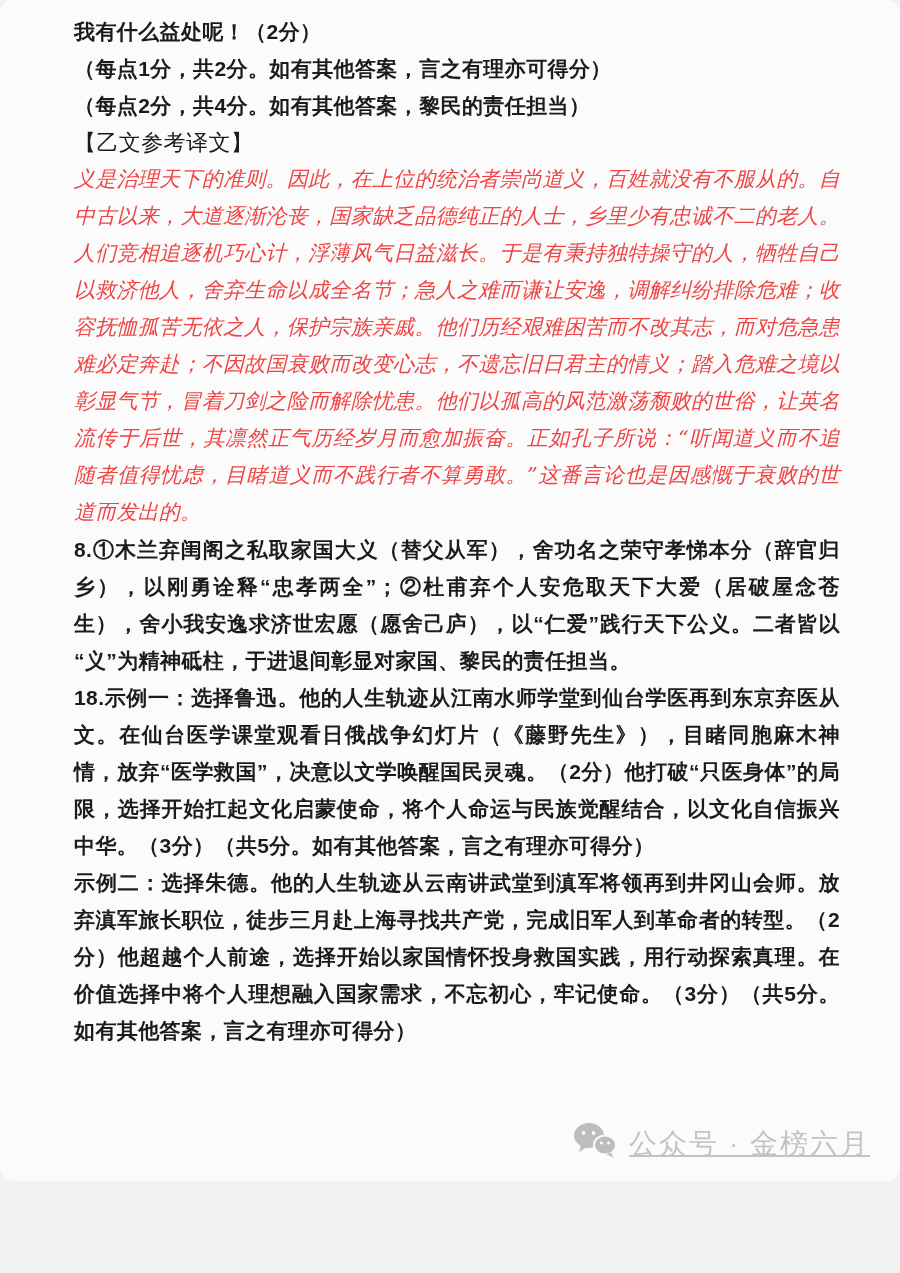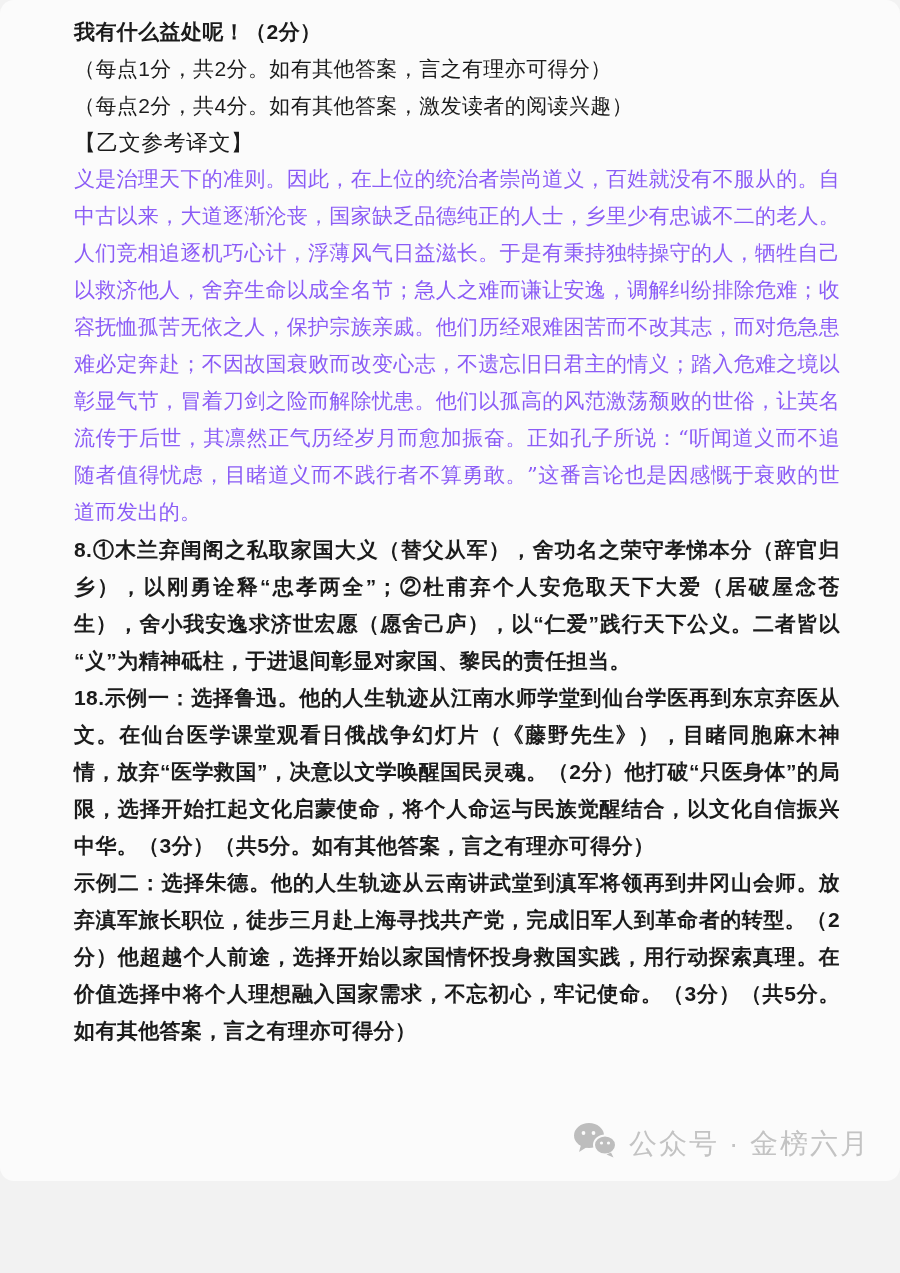--- a/index.html
+++ b/index.html
@@ -22,60 +22,62 @@
   }
   .para {
     margin: 0;
     font-size: 21px;
     line-height: 37px;
     text-align: justify;
     font-weight: 600;
     letter-spacing: 0.4px;
   }
   .score-note {
-    font-weight: 400;
+    font-weight: 700;
   }
   .sec-heading {
     margin: 0;
     font-size: 22px;
     line-height: 37px;
     font-weight: 400;
     letter-spacing: 0.4px;
   }
   .trans-body {
     font-family: "DejaVu Serif", serif;
     font-weight: 500;
+    font-style: italic;
     letter-spacing: 0.2px;
-    color: #8b5cf6;
+    color: #ef4444;
   }
   .watermark {
     position: absolute;
     right: 30px;
     bottom: 16px;
     display: flex;
     align-items: center;
     gap: 12px;
     color: #c3c3c3;
     font-size: 28px;
     font-weight: 400;
     letter-spacing: 2px;
     user-select: none;
+    text-decoration: underline;
   }
   .wm-icon { display: inline-block; }
 </style>
 </head>
 <body>
 
 <div class="page">
 
   <p class="para">我有什么益处呢！（2分）</p>
 
   <p class="para score-note">（每点1分，共2分。如有其他答案，言之有理亦可得分）</p>
 
-  <p class="para score-note">（每点2分，共4分。如有其他答案，激发读者的阅读兴趣）</p>
+  <p class="para score-note">（每点2分，共4分。如有其他答案，黎民的责任担当）</p>
 
   <p class="sec-heading">【乙文参考译文】</p>
   <p class="para trans-body">义是治理天下的准则。因此，在上位的统治者崇尚道义，百姓就没有不服从的。自中古以来，大道逐渐沦丧，国家缺乏品德纯正的人士，乡里少有忠诚不二的老人。人们竞相追逐机巧心计，浮薄风气日益滋长。于是有秉持独特操守的人，牺牲自己以救济他人，舍弃生命以成全名节；急人之难而谦让安逸，调解纠纷排除危难；收容抚恤孤苦无依之人，保护宗族亲戚。他们历经艰难困苦而不改其志，而对危急患难必定奔赴；不因故国衰败而改变心志，不遗忘旧日君主的情义；踏入危难之境以彰显气节，冒着刀剑之险而解除忧患。他们以孤高的风范激荡颓败的世俗，让英名流传于后世，其凛然正气历经岁月而愈加振奋。正如孔子所说：“听闻道义而不追随者值得忧虑，目睹道义而不践行者不算勇敢。”这番言论也是因感慨于衰败的世道而发出的。</p>
 
   <p class="para">8.①木兰弃闺阁之私取家国大义（替父从军），舍功名之荣守孝悌本分（辞官归乡），以刚勇诠释“忠孝两全”；②杜甫弃个人安危取天下大爱（居破屋念苍生），舍小我安逸求济世宏愿（愿舍己庐），以“仁爱”践行天下公义。二者皆以“义”为精神砥柱，于进退间彰显对家国、黎民的责任担当。</p>
 
 
   <p class="para">18.示例一：选择鲁迅。他的人生轨迹从江南水师学堂到仙台学医再到东京弃医从文。在仙台医学课堂观看日俄战争幻灯片（《藤野先生》），目睹同胞麻木神情，放弃“医学救国”，决意以文学唤醒国民灵魂。（2分）他打破“只医身体”的局限，选择开始扛起文化启蒙使命，将个人命运与民族觉醒结合，以文化自信振兴中华。（3分）（共5分。如有其他答案，言之有理亦可得分）</p>
   <p class="para">示例二：选择朱德。他的人生轨迹从云南讲武堂到滇军将领再到井冈山会师。放弃滇军旅长职位，徒步三月赴上海寻找共产党，完成旧军人到革命者的转型。（2分）他超越个人前途，选择开始以家国情怀投身救国实践，用行动探索真理。在价值选择中将个人理想融入国家需求，不忘初心，牢记使命。（3分）（共5分。如有其他答案，言之有理亦可得分）</p>
 

